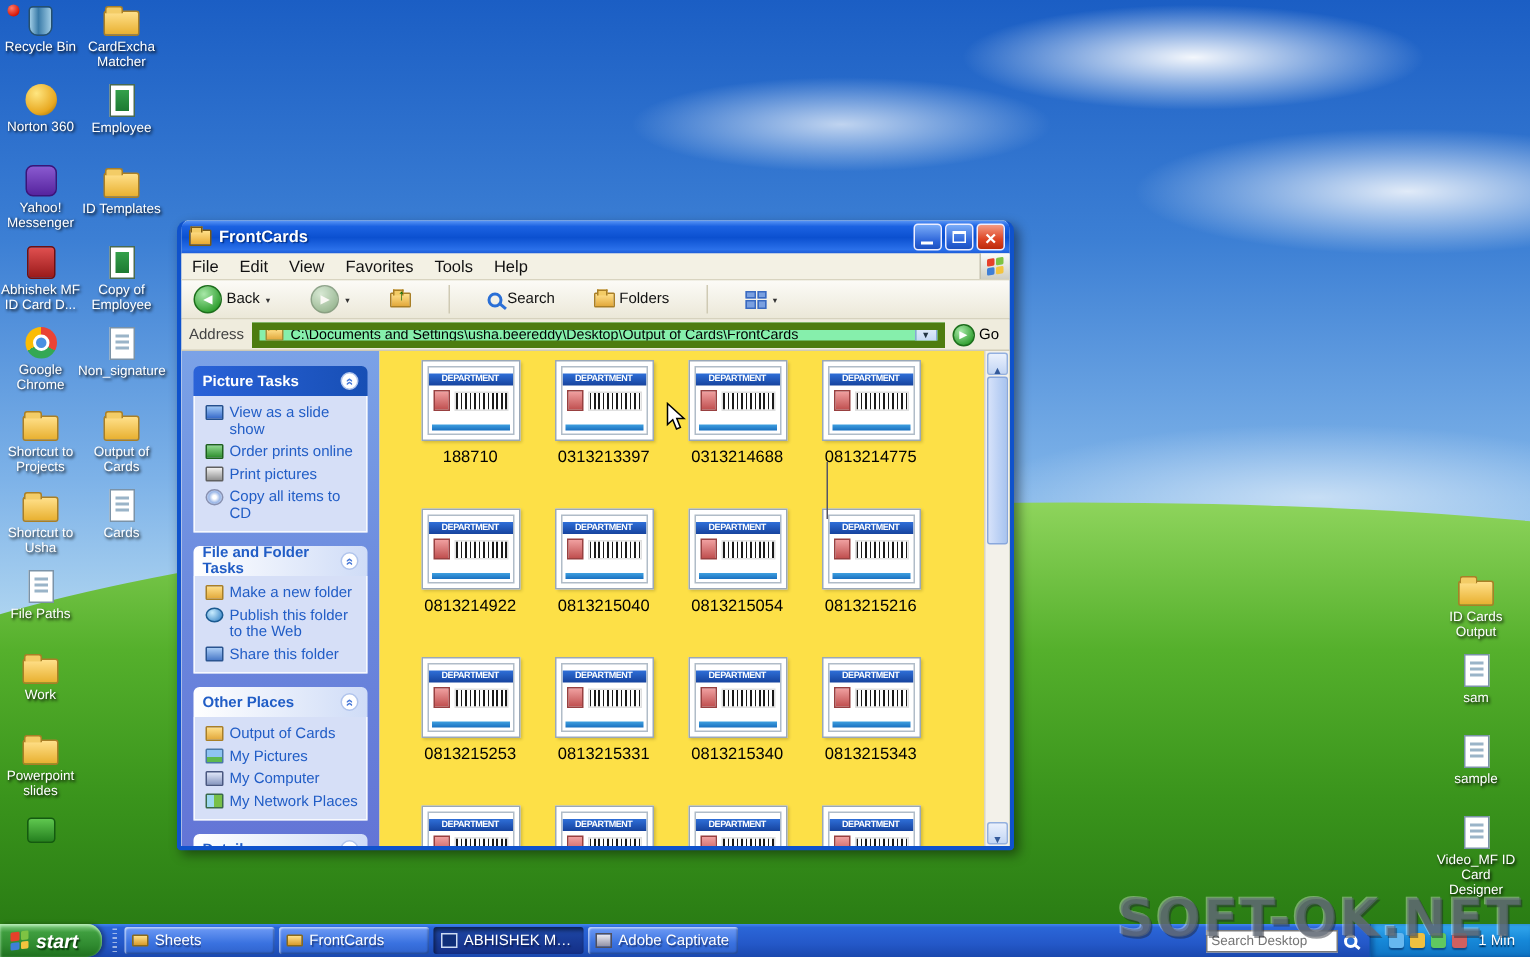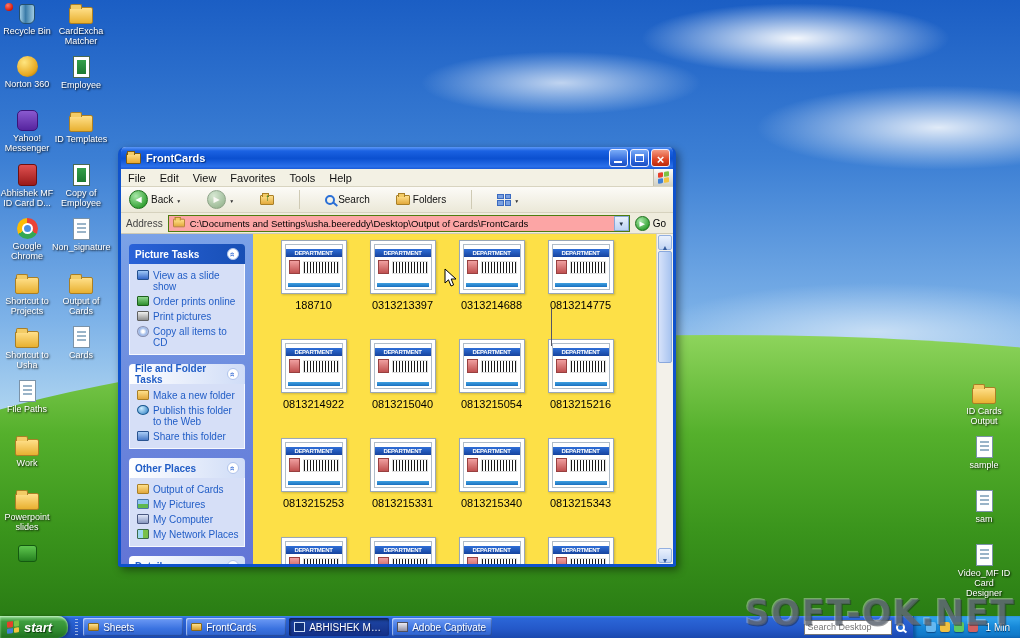--- a/index.html
+++ b/index.html
@@ -107,21 +107,21 @@
   .up-ic::after { content:"↑"; position:absolute; left:4px; top:-4px; font-size:10px; font-weight:bold; color:#0a6a0a; }
   .mag { position:relative; width:10px; height:10px; border:2px solid #2a6fd6; border-radius:50%; }
   .mag::after { content:""; position:absolute; width:6px; height:2px; background:#2a6fd6;
     right:-5px; bottom:-2px; transform:rotate(40deg); }
   .views-ic { width:14px; height:12px; display:grid; grid-template:1fr 1fr / 1fr 1fr; gap:1px; }
   .views-ic i { background:#7aa0e0; border:1px solid #3a6ac0; }
 
   #addressbar { height:21px; min-height:21px; background:#efecdd; border-bottom:1px solid #cfcab5;
     display:flex; align-items:center; padding:0 5px; gap:5px; font-size:10px; }
   #address-label { color:#444; }
-  #address-combo { flex:1; height:17px; background:#fca5a5; border:1px solid #4d7c0f;
+  #address-combo { flex:1; height:17px; background:#86efac; border:5px solid #4d7c0f;
     display:flex; align-items:center; padding:0 0 0 3px; gap:4px; overflow:hidden; }
   #address-combo .mini-folder { transform:scale(.85); }
   #address-text { flex:1; font-size:9.5px; white-space:nowrap; overflow:hidden; color:#000; }
   .combo-btn { width:15px; height:15px; min-width:15px; background:linear-gradient(#e8f0fc,#bcd2f4);
     border:1px solid #88a8d8; text-align:center; }
   .combo-btn::after { content:"▼"; font-size:6px; color:#234; line-height:14px; }
   #go-btn { display:flex; align-items:center; gap:3px; padding-right:2px; }
   .go-circle { width:15px; height:15px; border-radius:50%; border:1px solid #1c6e1c; color:#fff;
     background:radial-gradient(circle at 35% 30%, #a8e8a8, #2e9e2e 78%); text-align:center; }
   .go-circle::after { content:"▶"; font-size:7px; line-height:14px; }
@@ -311,25 +311,25 @@
       <div class="desk-label">Cards</div>
     </div>
   </div>
 <div id="right-col" class="icon-col">
     <div class="desk-icon">
       <div class="dicon i-folder"></div>
       <div class="desk-label">ID Cards Output</div>
     </div>
     <div class="desk-icon">
       <div class="dicon i-doc"></div>
+      <div class="desk-label">sam</div>
+    </div>
+    <div class="desk-icon">
+      <div class="dicon i-doc"></div>
       <div class="desk-label">sample</div>
-    </div>
-    <div class="desk-icon">
-      <div class="dicon i-doc"></div>
-      <div class="desk-label">sam</div>
     </div>
     <div class="desk-icon">
       <div class="dicon i-doc"></div>
       <div class="desk-label">Video_MF ID Card Designer</div>
     </div>
   </div>
 
 <div id="window">
   <div id="titlebar">
     <div class="title-ficon"></div>

